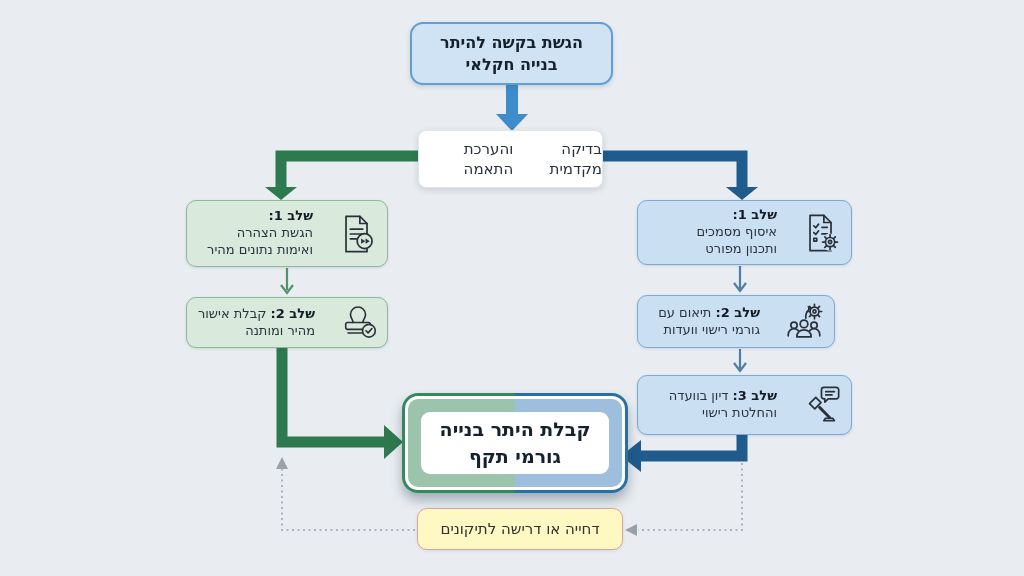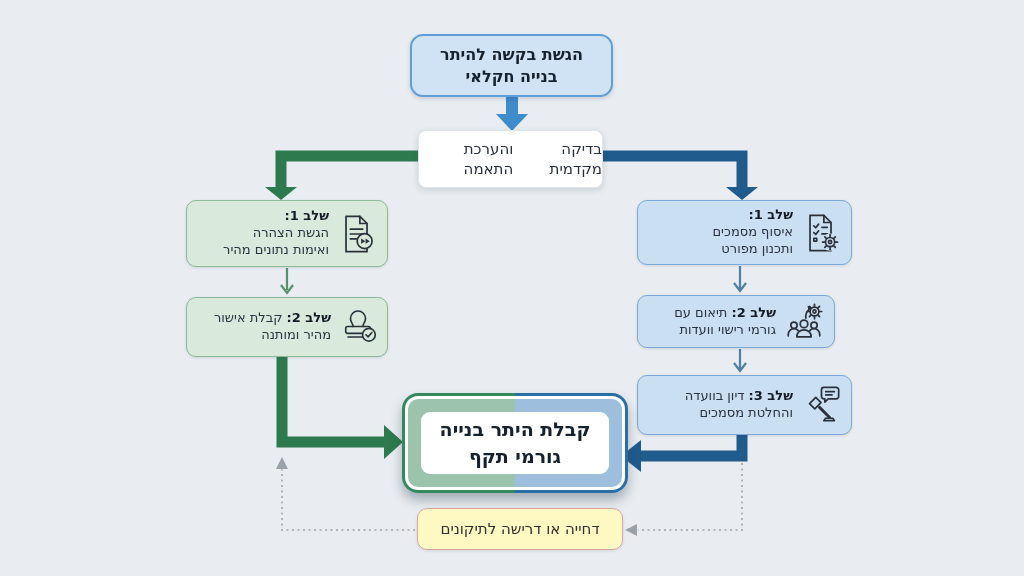--- a/index.html
+++ b/index.html
@@ -13,43 +13,42 @@
   svg.connectors{position:absolute;left:0;top:0;z-index:1;}
   .node{position:absolute;z-index:2;}
 
   
   .start-box{
     left:410px;top:22px;width:203px;height:63px;
     background:#cfe3f4;border:2px solid #5f9ed6;border-radius:13px;
     display:flex;flex-direction:column;justify-content:center;align-items:center;
     font-weight:700;font-size:16px;line-height:1.35;color:#16212e;
     box-shadow:0 2px 4px rgba(40,60,90,.18);
-    margin-top:12px;
   }
   
   .check-box{
     left:418px;top:130px;width:185px;height:58px;
     background:#ffffff;border:1px solid #e2e6ea;border-radius:8px;
     display:flex;flex-direction:row;justify-content:center;align-items:center;
     font-size:15px;line-height:1.35;color:#28303c;
     box-shadow:0 2px 6px rgba(40,60,90,.18);
   }
   
   .step{
-    display:flex;align-items:center;gap:7px;padding:4px 9px;
+    display:flex;align-items:center;gap:23px;padding:4px 9px;
     border-radius:10px;font-size:13px;line-height:1.3;color:#2a3340;
     box-shadow:0 1px 3px rgba(40,60,90,.14);
   }
   .step .txt{flex:1;text-align:right;}
   .step b{color:#141b26;}
   .step .ico{flex:0 0 auto;display:flex;align-items:center;}
   .green{background:#d9e9db;border:1.5px solid #8cba97;}
   .blue{background:#cbdff2;border:1.5px solid #7aa9d8;}
   .fast1{left:186px;top:200px;width:202px;height:67px;}
-  .fast2{left:186px;top:297px;width:202px;height:60px;}
+  .fast2{left:186px;top:297px;width:202px;height:51px;}
   .full1{left:637px;top:200px;width:215px;height:65px;}
   .full2{left:637px;top:295px;width:198px;height:53px;}
   .full3{left:637px;top:375px;width:215px;height:60px;}
 
   
   .final-outer{
     left:402px;top:393px;width:226px;height:100px;border-radius:16px;
     background:linear-gradient(90deg,#35885d 0 50%,#2a6ea6 50% 100%);
     padding:3px;box-shadow:0 7px 12px rgba(45,65,85,.38);
   }
@@ -221,21 +220,21 @@
       <svg class="icon-svg" width="42" height="42" viewBox="0 0 44 44">
         <path d="M25 3.5h13a2.5 2.5 0 0 1 2.5 2.5v7a2.5 2.5 0 0 1-2.5 2.5h-8.5l-3.5 3.5v-3.5H25a2.5 2.5 0 0 1-2.5-2.5V6A2.5 2.5 0 0 1 25 3.5z"></path>
         <path d="M27 8h9M27 11.5h6.5"></path>
         <path d="M10 20.5l6.5-6.5 5.5 5.5-6.5 6.5z"></path>
         <line x1="20.5" y1="24.5" x2="31" y2="35" stroke-width="3"></line>
         <path d="M26.5 36h8l1.5 2.5h-11z"></path>
       </svg>
     </span>
     <span class="txt">
       <div><b>שלב 3:</b> <span>דיון בוועדה</span></div>
-      <div>והחלטת מסמכים</div>
+      <div>והחלטת רישוי</div>
     </span>
   </div>
 
   <div class="node final-outer">
     <div class="final-mid">
       <div class="final-ring">
         <div class="final-inner" dir="rtl">
           <div>קבלת היתר בנייה</div>
           <div>גורמי תקף</div>
         </div>

